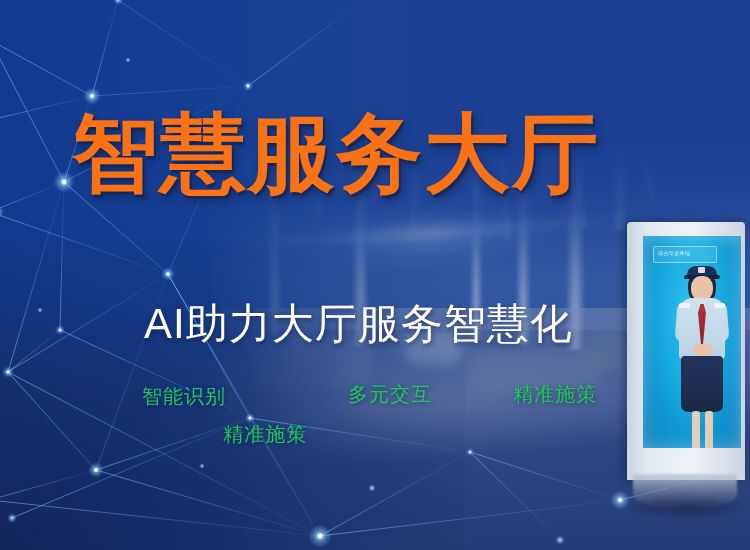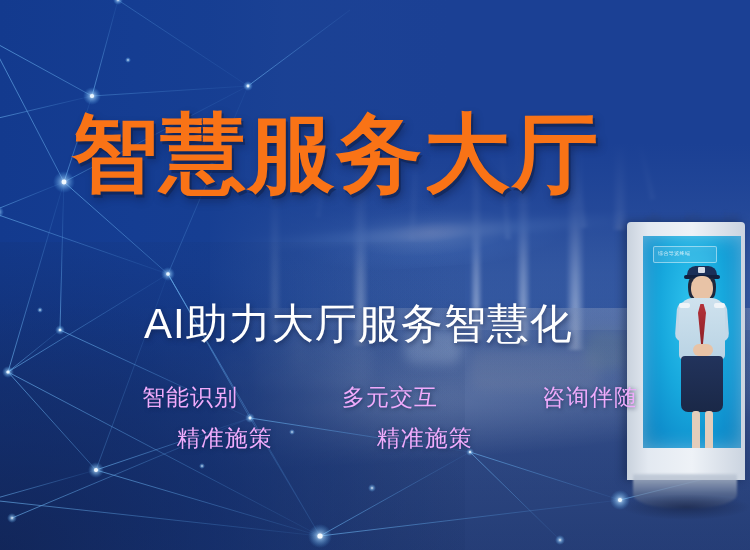--- a/index.html
+++ b/index.html
@@ -367,28 +367,28 @@
   .tags {
     position: absolute;
     left: 142px;
     top: 386px;
     width: 496px;
     display: grid;
     grid-template-columns: repeat(3, 1fr);
     row-gap: 18px;
   }
   .tag {
-    font-size: 23px;
+    font-size: 20px;
     line-height: 1;
-    color: #f0abfc;
+    color: #22c55e;
     letter-spacing: 1px;
     white-space: nowrap;
     text-shadow: 1px 1px 4px rgba(12,26,62,0.6);
   }
-  .tag.c2 { text-align: center; }
+  .tag.c2 { text-align: center; font-family: Liberation Mono, monospace; }
   .tag.c3 { text-align: right; }
 </style>
 </head>
 <body>
 
 <div id="banner">
 
   <div class="photo-layer">
     <div class="ph-ceiling"></div>
 
@@ -548,19 +548,18 @@
     <div class="kiosk-shadow"></div>
   </div>
 
   <div class="content">
     <div class="title">智慧服务大厅</div>
     <div class="subtitle">AI助力大厅服务智慧化</div>
 
     <div class="tags">
       <div class="tag c1">智能识别</div>
       <div class="tag c2">多元交互</div>
-      <div class="tag c3">咨询伴随</div>
       <div class="tag c2">精准施策</div>
       <div class="tag c3">精准施策</div>
     </div>
   </div>
 
 </div>
 
 </body></html>

